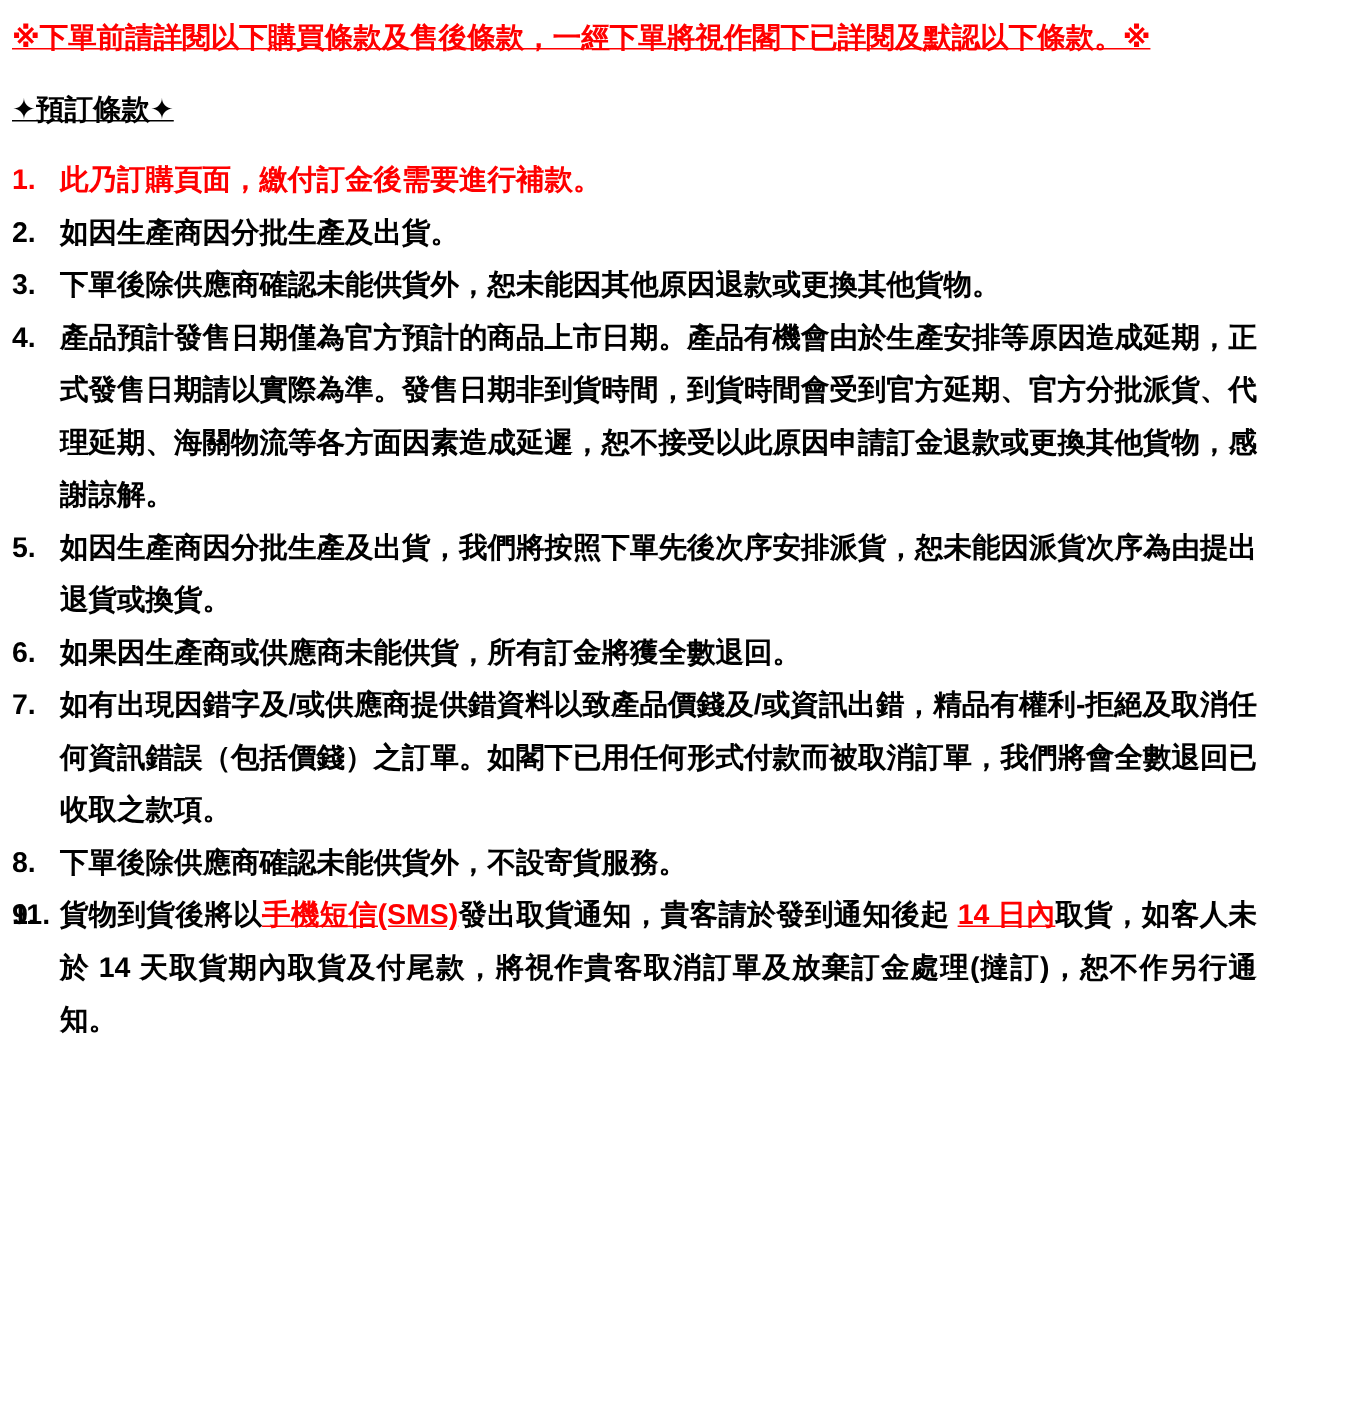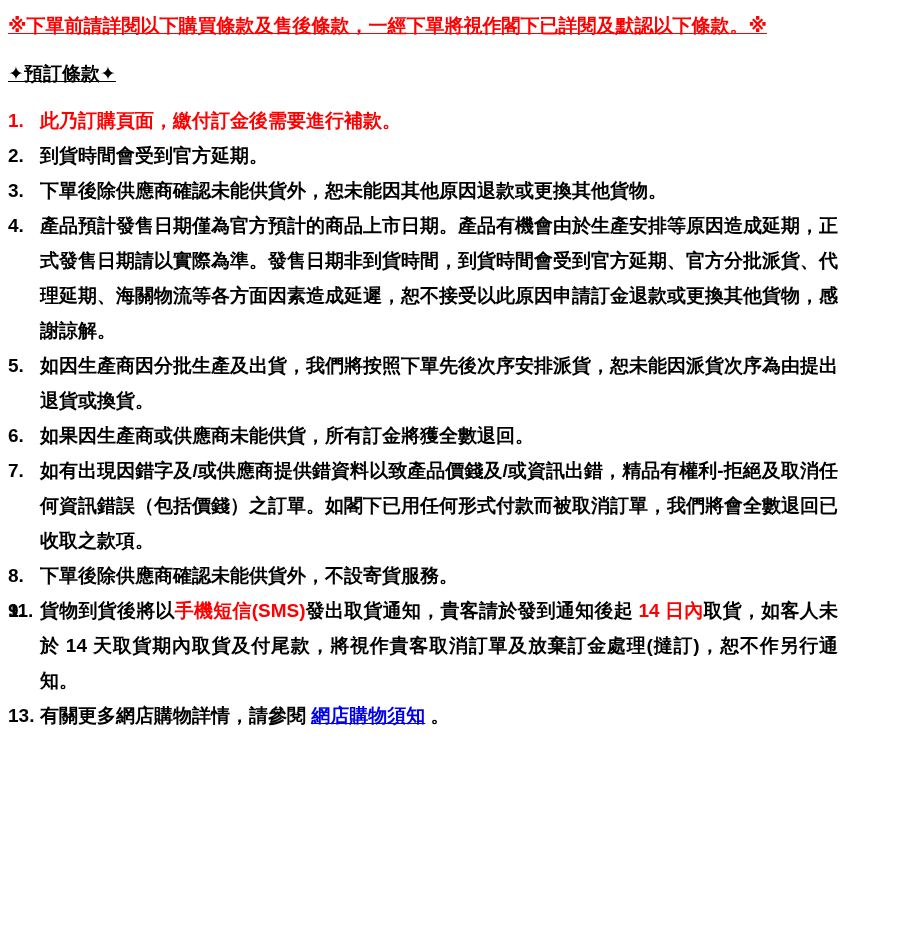--- a/index.html
+++ b/index.html
@@ -29,42 +29,41 @@
     position: relative;
     padding-left: 32px;
     text-align: justify;
   }
   .term .num {
     position: absolute;
     left: 0;
     top: 0;
   }
   .red { color: #ff0000; }
-  .hl { color: #ff0000; }
+  .hl { color: #ff0000; text-decoration: underline; }
   a.link {
     color: #0000ee;
     text-decoration: underline;
     font-weight: bold;
     cursor: pointer;
   }
 </style>
 </head>
 <body>
 
 <div class="page">
   <div class="notice">※下單前請詳閱以下購買條款及售後條款，一經下單將視作閣下已詳閱及默認以下條款。※</div>
 
   <div class="section-title">✦預訂條款✦</div>
 
   <div class="terms">
       <div class="term"><span class="num red">1.</span><span><span class="red">此乃訂購頁面，繳付訂金後需要進行補款。</span></span></div>
-      <div class="term"><span class="num">2.</span><span>到貨時間會受到官方延期。</span></div>
+      <div class="term"><span class="num">2.</span><span>如因生產商因分批生產及出貨。</span></div>
       <div class="term"><span class="num">3.</span><span>下單後除供應商確認未能供貨外，恕未能因其他原因退款或更換其他貨物。</span></div>
       <div class="term"><span class="num">4.</span><span>產品預計發售日期僅為官方預計的商品上市日期。產品有機會由於生產安排等原因造成延期，正式發售日期請以實際為準。發售日期非到貨時間，到貨時間會受到官方延期、官方分批派貨、代理延期、海關物流等各方面因素造成延遲，恕不接受以此原因申請訂金退款或更換其他貨物，感謝諒解。</span></div>
       <div class="term"><span class="num">5.</span><span>如因生產商因分批生產及出貨，我們將按照下單先後次序安排派貨，恕未能因派貨次序為由提出退貨或換貨。</span></div>
       <div class="term"><span class="num">6.</span><span>如果因生產商或供應商未能供貨，所有訂金將獲全數退回。</span></div>
       <div class="term"><span class="num">7.</span><span>如有出現因錯字及/或供應商提供錯資料以致產品價錢及/或資訊出錯，精品有權利-拒絕及取消任何資訊錯誤（包括價錢）之訂單。如閣下已用任何形式付款而被取消訂單，我們將會全數退回已收取之款項。</span></div>
       <div class="term"><span class="num">8.</span><span>下單後除供應商確認未能供貨外，不設寄貨服務。</span></div>
       <div class="term"><span class="num">9.</span></div>
       <div class="term"><span class="num">11.</span><span>貨物到貨後將以<span class="hl">手機短信(SMS)</span>發出取貨通知，貴客請於發到通知後起 <span class="hl">14 日內</span>取貨，如客人未於 14 天取貨期內取貨及付尾款，將視作貴客取消訂單及放棄訂金處理(撻訂)，恕不作另行通知。</span></div>
-      <div class="term"><span class="num">13.</span><span>有關更多網店購物詳情，請參閱 <a class="link">網店購物須知</a> 。</span></div>
     </div>
 </div>
 
 </body></html>

